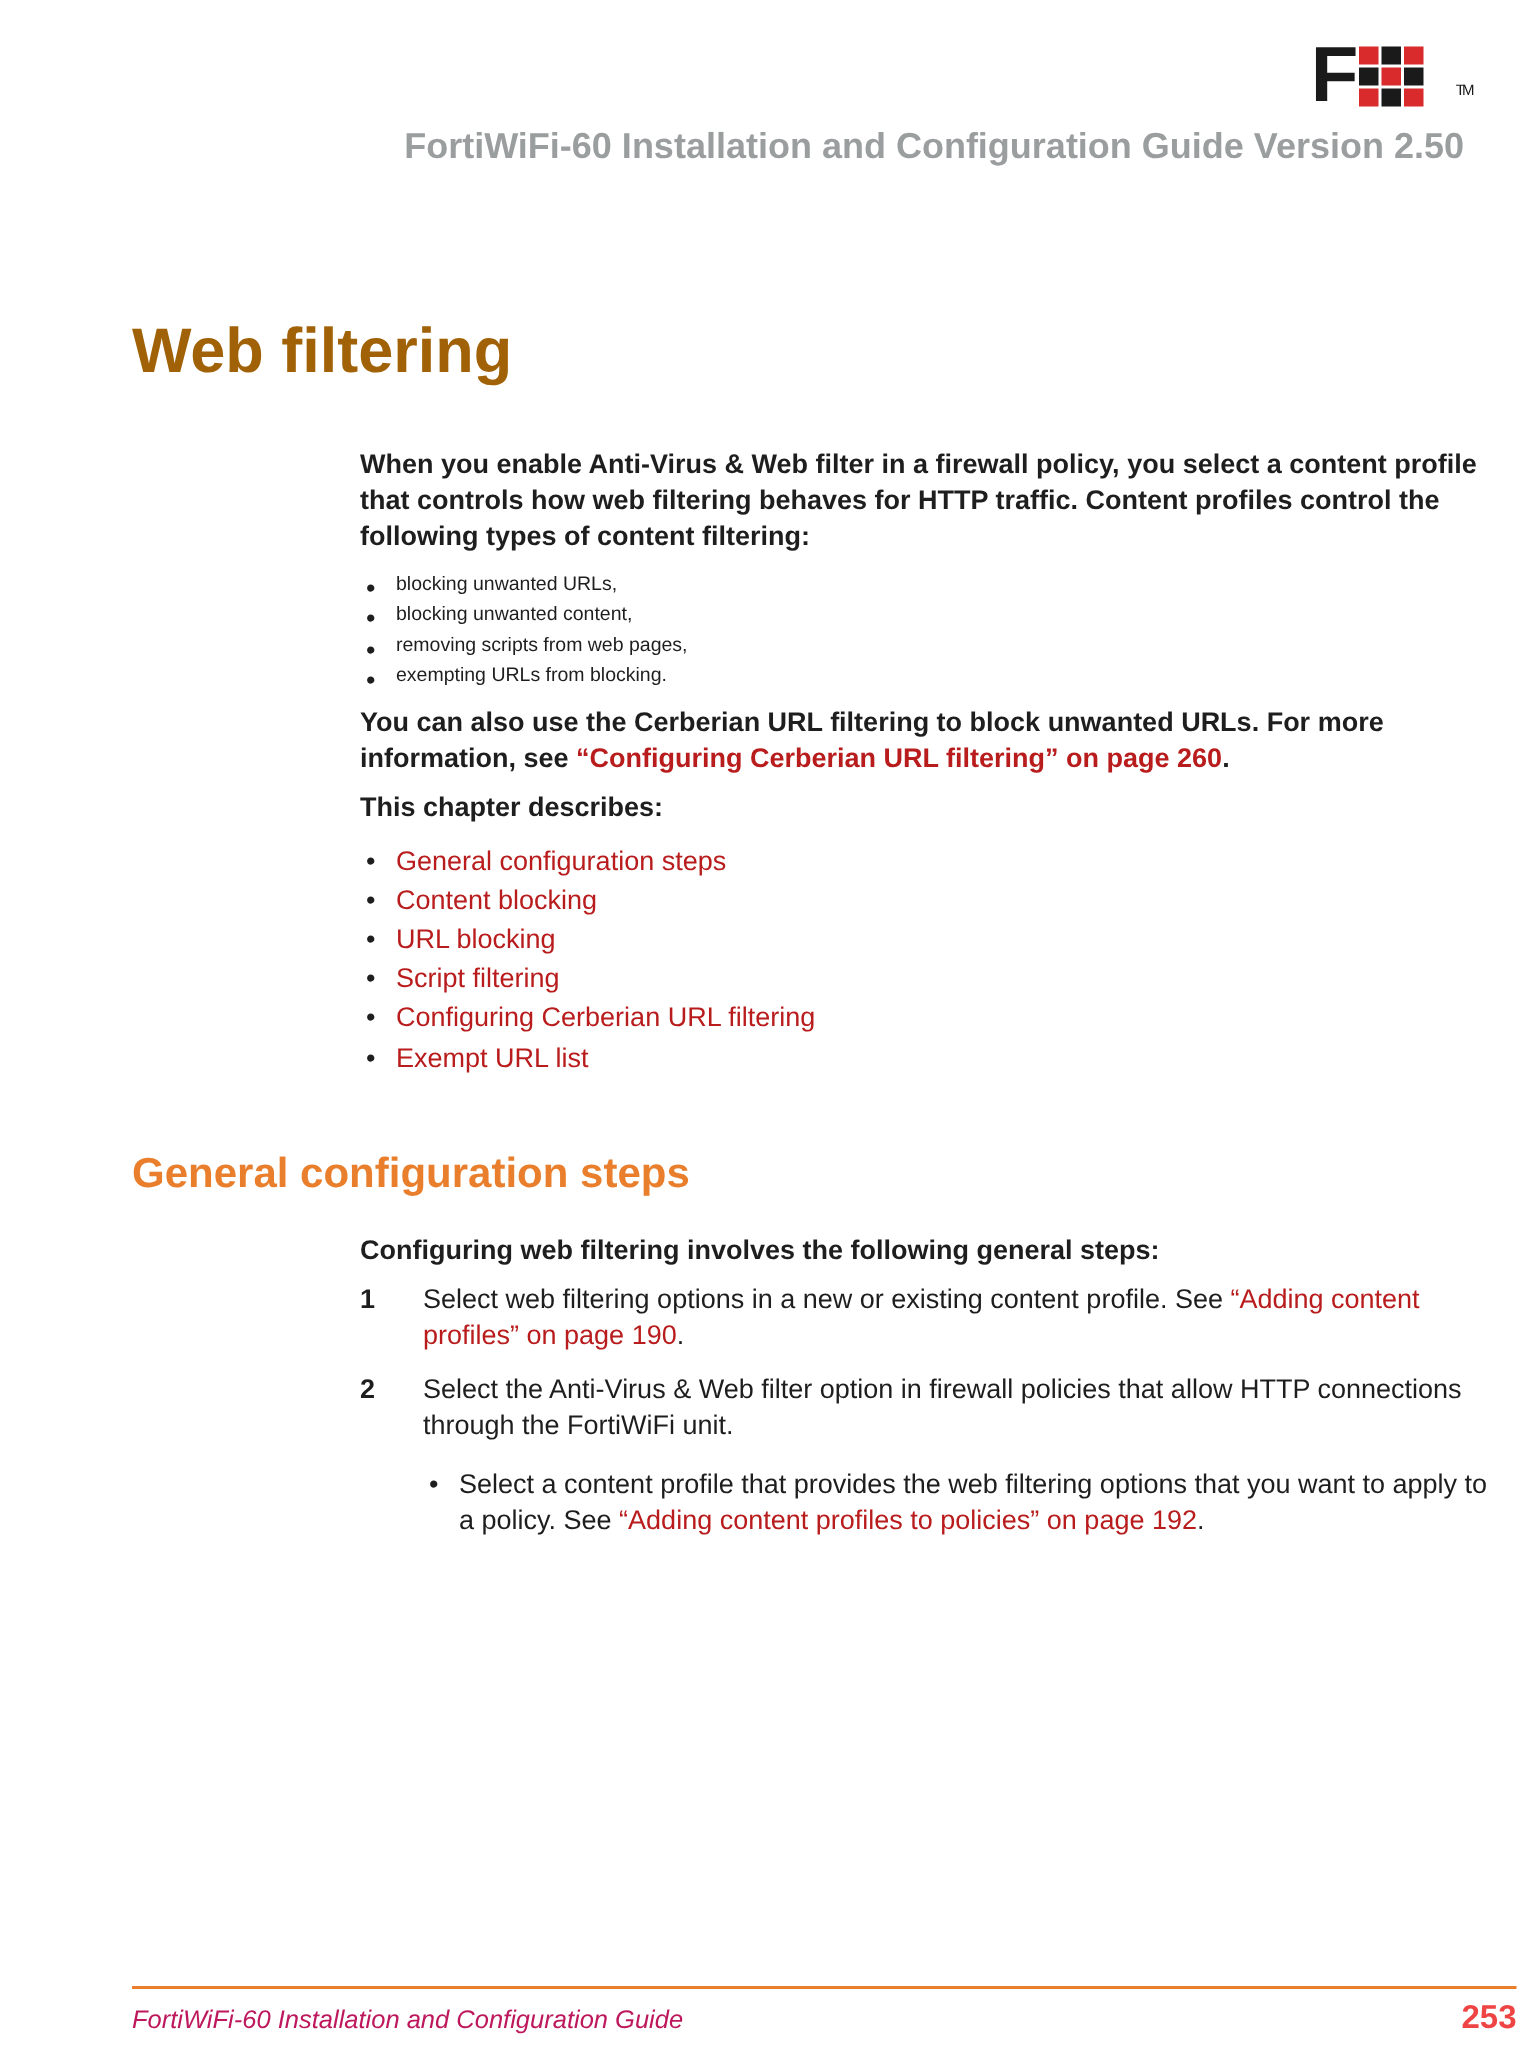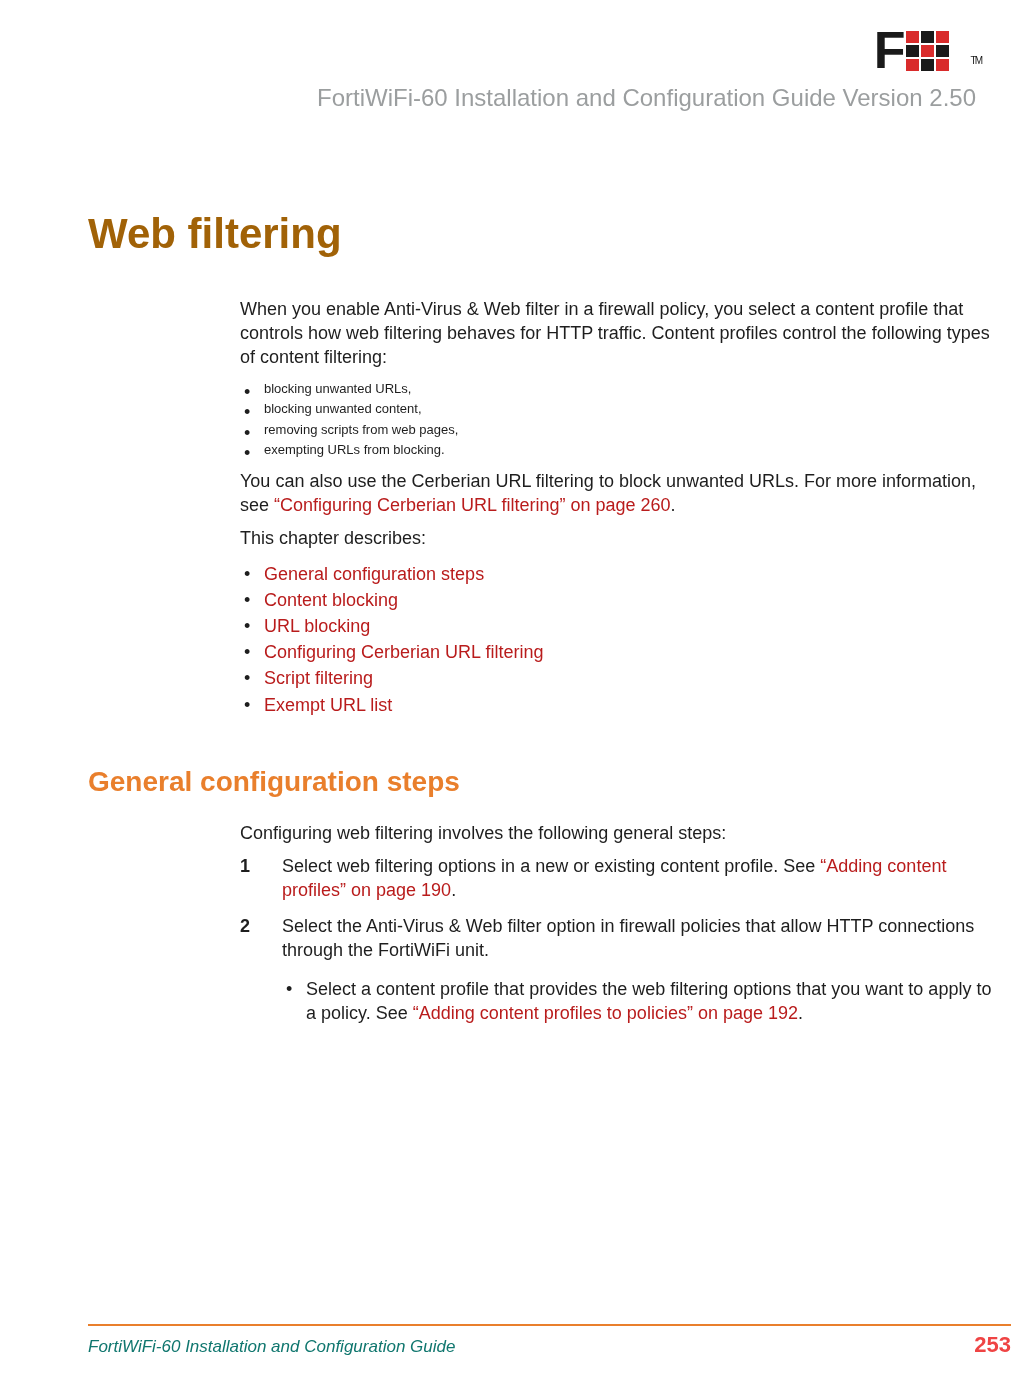--- a/index.html
+++ b/index.html
@@ -59,21 +59,21 @@
       font-size: 10px;
       font-weight: normal;
       vertical-align: top;
       margin-left: 20px;
       position: relative;
       top: 10px;
     }
     .doc-title {
       color: #9b9e9f;
       font-size: 24px;
-      font-weight: normal;
+      font-weight: bold;
       text-align: right;
       padding-right: 5px;
       margin-top: 4px;
     }
     .content {
       padding: 90px 10px 0 88px;
     }
     .chapter-title {
       font-size: 42px;
       font-weight: bold;
@@ -82,20 +82,21 @@
     }
     .body-block {
       margin-left: 152px;
       margin-right: 10px;
     }
     .para {
       font-size: 18px;
       line-height: 1.32;
       color: #1e1e1e;
       margin-bottom: 10px;
+      font-weight: bold;
     }
     .bullet-list {
       list-style: none;
       margin-bottom: 10px;
     }
     .bullet-list li {
       font-size: 13px;
       line-height: 1.55;
       color: #1e1e1e;
       padding-left: 24px;
@@ -173,21 +174,21 @@
       right: 10px;
       border-top: 2px solid #e97f2c;
       padding-top: 6px;
       display: flex;
       justify-content: space-between;
       align-items: baseline;
     }
     .footer-left {
       font-style: italic;
       font-size: 17px;
-      color: #0f766e;
+      color: #be185d;
     }
     .footer-right {
       font-size: 22px;
       font-weight: bold;
       color: #ef4444;
     }
   </style>
 </head>
 <body>
 
@@ -230,22 +231,22 @@
     <p class="para">
       <span>You can also use the Cerberian URL filtering to block unwanted URLs. For more information, see </span><span class="link-blue">“Configuring Cerberian URL filtering” on page 260</span><span>.</span>
     </p>
 
     <p class="para">This chapter describes:</p>
 
     <ul class="link-list">
       <li><span class="link-blue">General configuration steps</span></li>
       <li><span class="link-blue">Content blocking</span></li>
       <li><span class="link-blue">URL blocking</span></li>
+      <li><span class="link-blue">Script filtering</span></li>
       <li><span class="link-blue">Configuring Cerberian URL filtering</span></li>
-      <li><span class="link-blue">Script filtering</span></li>
       <li><span class="link-blue">Exempt URL list</span></li>
     </ul>
   </div>
 
   <h2 class="section-heading">General configuration steps</h2>
 
   <div class="body-block">
     <p class="para">Configuring web filtering involves the following general steps:</p>
 
     <div class="numbered-item">

